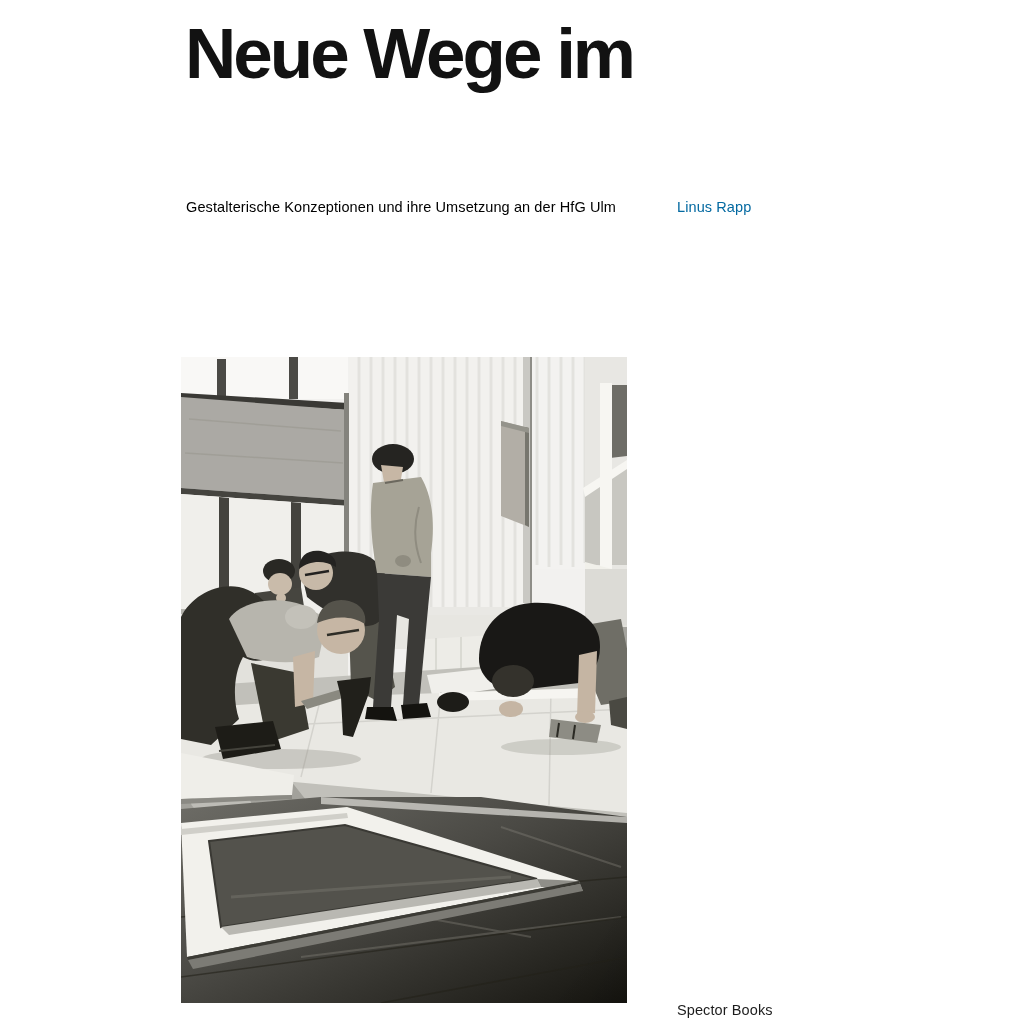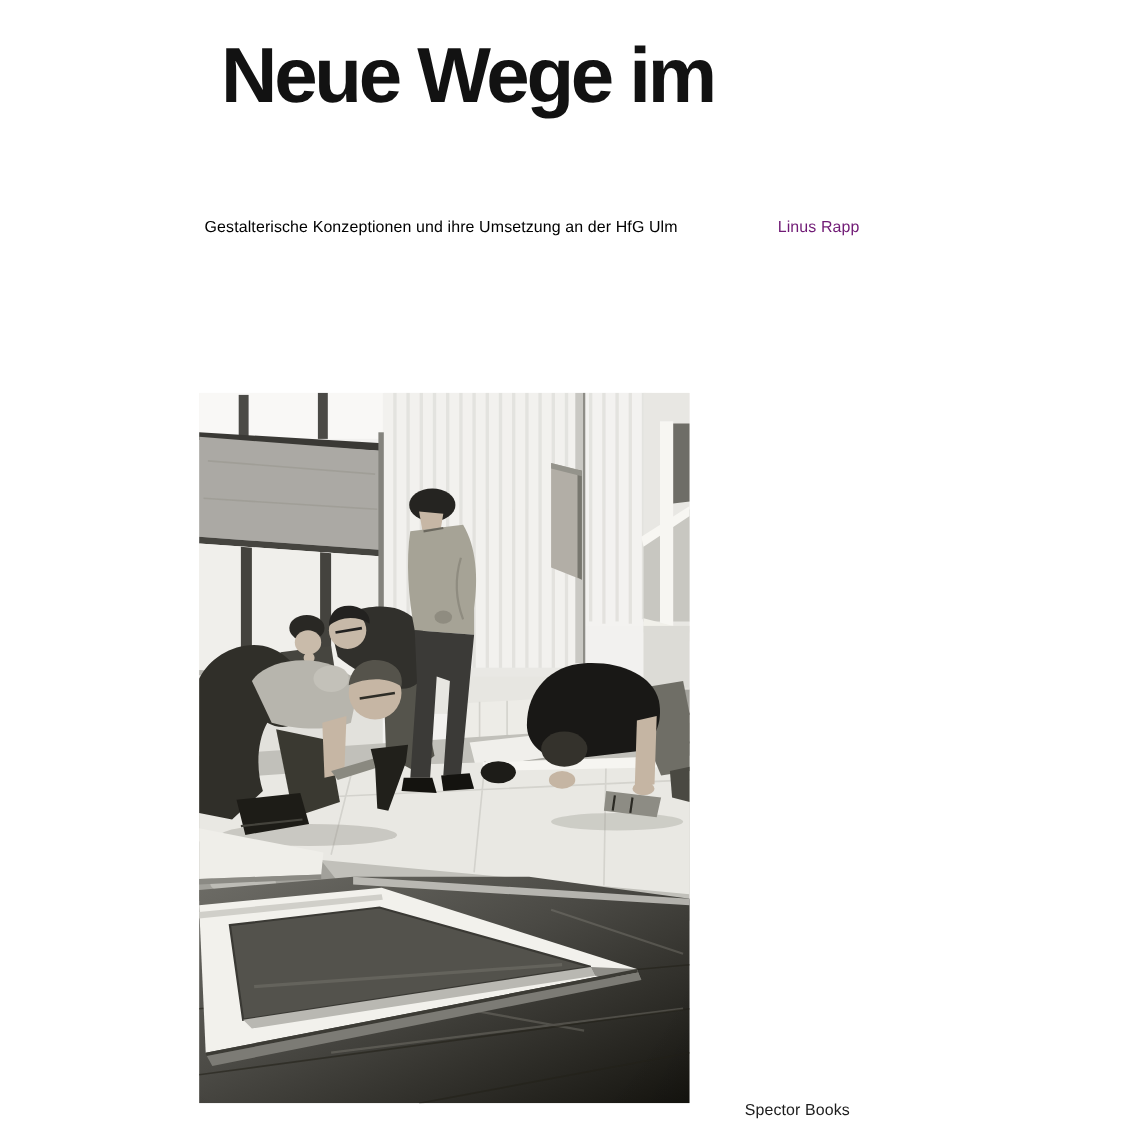--- a/index.html
+++ b/index.html
@@ -9,21 +9,21 @@
     height: 1024px;
     background: #ffffff;
     overflow: hidden;
     font-family: "Liberation Sans", sans-serif;
     color: #141414;
   }
   .title {
     position: absolute;
     left: 185px;
     top: 20px;
-    margin: 16px;
+    margin: 0;
     font-size: 71px;
     line-height: 67px;
     font-weight: bold;
     letter-spacing: -3px;
     color: #121212;
     white-space: nowrap;
   }
   .title span { display: block; }
   .subtitle {
     position: absolute;
@@ -33,23 +33,22 @@
     letter-spacing: 0.1px;
     color: #000000;
     white-space: nowrap;
   }
   .author {
     position: absolute;
     left: 677px;
     top: 199px;
     font-size: 14.5px;
     letter-spacing: 0.1px;
-    color: #701a75;
-    white-space: nowrap;
-    margin-left: 30px;
+    color: #0369a1;
+    white-space: nowrap;
   }
   .publisher {
     position: absolute;
     left: 677px;
     top: 1002px;
     font-size: 14.5px;
     letter-spacing: 0.1px;
     color: #1c1c1c;
     white-space: nowrap;
   }

